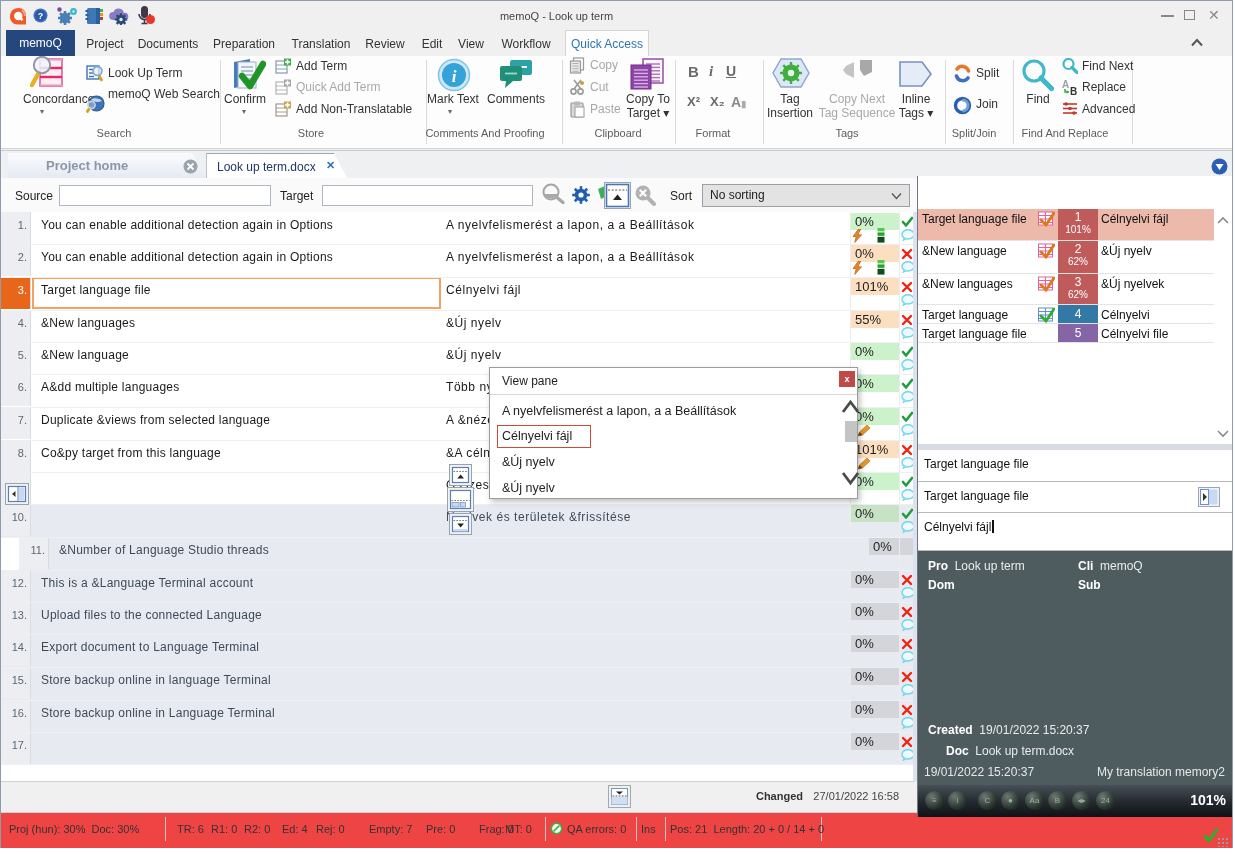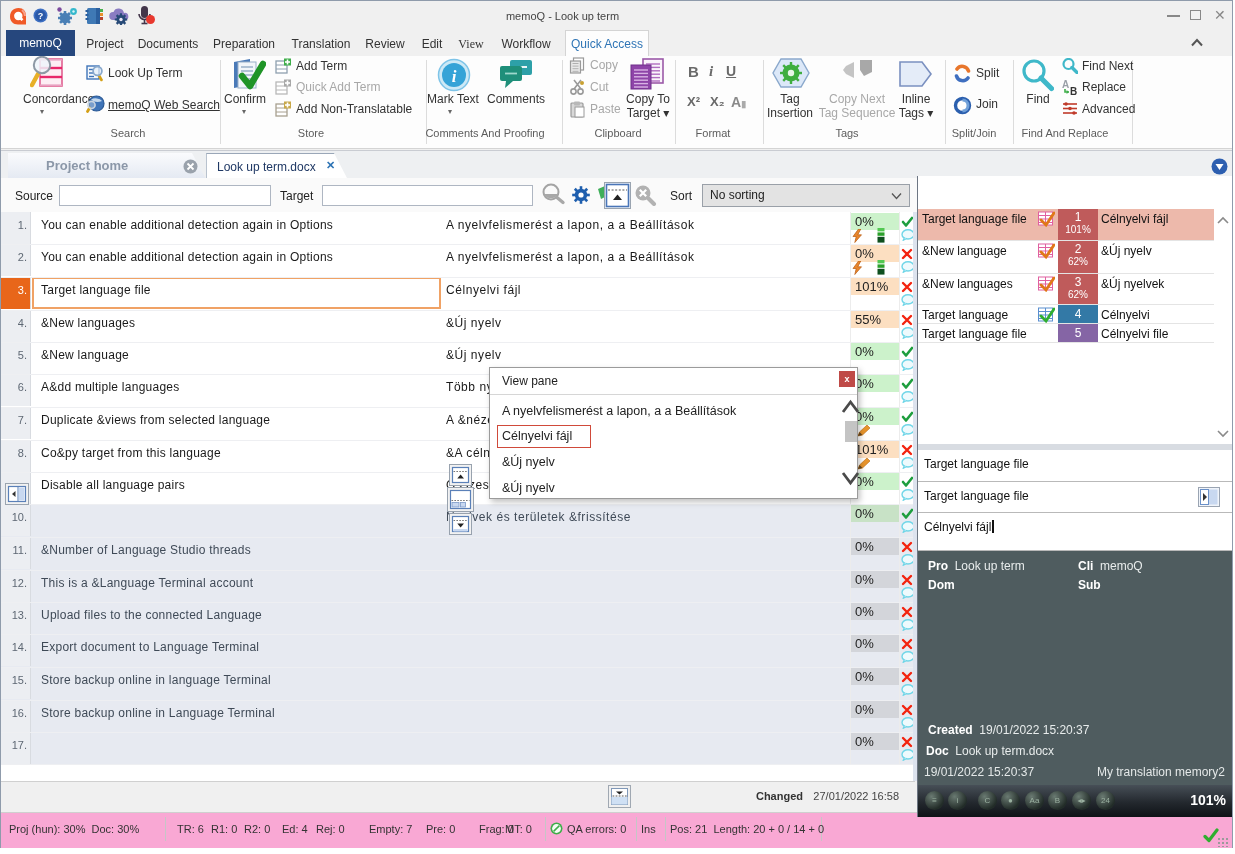--- a/index.html
+++ b/index.html
@@ -1,19 +1,19 @@
 <!DOCTYPE html>
 <html><head><meta charset="utf-8"><title>memoQ</title><style>
 *{margin:0;padding:0;box-sizing:border-box;}
 body{font-family:"Liberation Sans",sans-serif;background:#fff;}
 #app{position:relative;width:1235px;height:854px;overflow:hidden;background:#fff;}
 .abs{position:absolute;}
 #frame{position:absolute;left:0;top:0;width:1233px;height:848px;border:1px solid #8f9bab;background:#f0f0f0;}
 
-#titlebar{left:1px;top:1px;width:1111px;height:29px;background:#f0f0f0;margin-left:6px;}
+#titlebar{left:1px;top:1px;width:1111px;height:29px;background:#f0f0f0;}
 .title-txt{top:9px;width:100%;text-align:center;font-size:11px;color:#444;}
 .winbtn{color:#666;font-size:13px;}
 
 #tabrow{left:1px;top:30px;width:1231px;height:26px;background:#f0f0f0;}
 .rtab{position:absolute;top:3px;height:23px;line-height:23px;font-size:12px;color:#333;text-align:center;}
 .rtab.memoq{background:#26477d;color:#fff;top:0;height:26px;line-height:26px;}
 .rtab.active{background:#fdfdfd;color:#2e74b5;border:1px solid #d4d4d4;border-bottom:none;height:26px;top:0px;line-height:26px;}
 
 #ribbon{left:1px;top:56px;width:1231px;height:93px;background:#fdfdfd;border-bottom:1px solid #d4d4d4;}
 .gsep{position:absolute;top:4px;width:1px;height:84px;background:#dcdcdc;}
@@ -41,21 +41,21 @@
 .row .pct{position:absolute;left:850px;top:1px;width:48px;height:17px;font-size:13px;color:#222;padding:1px 0 0 4px;}
 .rowline{position:absolute;left:0px;width:914px;height:1px;background:#eeeff2;}
 .dim{background:#e7eaf1;}
 .dim .src,.dim .tgt{color:#3f4a57;}
 .pct.green{background:#ccf2cb;}
 .pct.orange{background:#fcdfc1;}
 .pct.dgreen{background:#c8e2c6;}
 .pct.dgray{background:#d3d5da;}
 
 #gridbottom{left:1px;top:781px;width:914px;height:31px;background:#f0f0f0;border-top:1px solid #d0d0d0;}
-#statusbar{left:1px;top:812px;width:1231px;height:36px;background:#f9a8d4;border-top:1px solid #cfcfcf;font-size:11px;color:#333;}
+#statusbar{left:1px;top:812px;width:1231px;height:36px;background:#ef4444;border-top:1px solid #cfcfcf;font-size:11px;color:#333;}
 .ssep{position:absolute;top:4px;width:1px;height:24px;background:#c6c6c6;}
 .sitem{position:absolute;top:10px;font-size:11px;color:#333;white-space:nowrap;}
 
 #rightpanel{left:917px;top:176px;width:315px;height:641px;background:#fff;border-left:1px solid #6d7683;}
 #trheader{position:absolute;left:0;top:0;width:314px;height:31px;background:#f1f1f1;border-bottom:1px solid #c6c9ce;}
 #trheader span{position:absolute;left:33px;top:9px;font-size:12px;color:#222;}
 .trrow{position:absolute;left:0;width:298px;background:#fff;border-bottom:1px solid #e4e4e4;}
 .trrow .s{position:absolute;left:4px;top:3px;font-size:12px;color:#111;}
 .trrow .t{position:absolute;left:183px;top:3px;font-size:12px;color:#111;}
 .trnum{position:absolute;left:140px;top:0;width:40px;height:100%;color:#fff;text-align:center;font-size:12px;}
@@ -140,37 +140,37 @@
       <circle cx="12.5" cy="13.5" r="4.5" fill="#e8382e"></circle>
     </svg>
 <div class="abs" id="tabrow">
       <div class="rtab memoq" style="left:5px;width:69px;">memoQ</div>
       <div class="rtab " style="left:80px;width:48px;">Project</div>
       <div class="rtab " style="left:136px;width:62px;">Documents</div>
       <div class="rtab " style="left:208px;width:70px;">Preparation</div>
       <div class="rtab " style="left:288px;width:64px;">Translation</div>
       <div class="rtab " style="left:362px;width:44px;">Review</div>
       <div class="rtab " style="left:418px;width:26px;">Edit</div>
-      <div class="rtab " style="left:456px;width:28px;font-family:Liberation Serif, serif;">View</div>
+      <div class="rtab " style="left:456px;width:28px;">View</div>
       <div class="rtab " style="left:498px;width:54px;">Workflow</div>
       <div class="rtab active" style="left:564px;width:84px;">Quick Access</div>
       <svg class="abs" style="left:1189px;top:8px" width="14" height="9" viewBox="0 0 14 9">
         <path d="M2 7.5 L7 2 L12 7.5" fill="none" stroke="#555" stroke-width="2"></path>
       </svg>
     </div>
 <div class="abs" id="ribbon">
       <div class="gsep" style="left:219px"></div>
       <div class="gsep" style="left:425px"></div>
       <div class="gsep" style="left:561px"></div>
       <div class="gsep" style="left:674px"></div>
       <div class="gsep" style="left:762px"></div>
       <div class="gsep" style="left:944px"></div>
       <div class="gsep" style="left:1012px"></div>
       <div class="gsep" style="left:1131px"></div>
-      <div class="glabel" style="left:37px;width:180px;">Search</div>
+      <div class="glabel" style="left:23px;width:180px;">Search</div>
       <div class="glabel" style="left:220px;width:180px;">Store</div>
       <div class="glabel" style="left:394px;width:180px;">Comments And Proofing</div>
       <div class="glabel" style="left:527px;width:180px;">Clipboard</div>
       <div class="glabel" style="left:622px;width:180px;">Format</div>
       <div class="glabel" style="left:756px;width:180px;">Tags</div>
       <div class="glabel" style="left:883px;width:180px;">Split/Join</div>
       <div class="glabel" style="left:974px;width:180px;">Find And Replace</div>
     </div>
 <svg class="abs" style="left:30px;top:56px" width="34" height="33" viewBox="0 0 34 33">
       <rect x="10" y="3" width="22" height="27" fill="#fdeef4" stroke="#e06090" stroke-width="1.6"></rect>
@@ -192,21 +192,21 @@
       <circle cx="11.5" cy="7" r="4.4" fill="rgba(230,240,250,.7)" stroke="#88a8cc" stroke-width="1.8"></circle>
     </svg>
     <div class="abs smtxt" style="left:108px;top:66px;">Look Up Term</div>
     <svg class="abs" style="left:86px;top:95px" width="19" height="19" viewBox="0 0 19 19">
       <circle cx="10.5" cy="8.5" r="7.5" fill="#3f74b8"></circle>
       <path d="M5 4.5 a7.5 5.5 0 0 1 11 1.5 a9 7 0 0 1 -11 -1.5 Z" fill="#c4d8ec"></path>
       <circle cx="10.5" cy="8.5" r="7.5" fill="none" stroke="#2b5a96" stroke-width="1.2"></circle>
       <line x1="3.5" y1="13" x2="1.5" y2="16.5" stroke="#d4a017" stroke-width="2.8" stroke-linecap="round"></line>
       <circle cx="5.5" cy="10" r="3.6" fill="rgba(255,255,255,.3)" stroke="#c8d4e0" stroke-width="1.6"></circle>
     </svg>
-    <div class="abs smtxt" style="left:108px;top:98px;text-decoration:underline;">memoQ Web Search</div>
+    <div class="abs smtxt" style="left:108px;top:87px;">memoQ Web Search</div>
     <svg class="abs" style="left:230px;top:58px" width="36" height="38" viewBox="0 0 36 38">
       <path d="M4 4 L20 1 L20 27 L4 30 Z" fill="#4a7ab8"></path>
       <rect x="8" y="4" width="18" height="26" fill="#f2f6fa" stroke="#9ab0c8" stroke-width="1"></rect>
       <line x1="11" y1="9" x2="23" y2="9" stroke="#9fb6cc" stroke-width="1.6"></line>
       <line x1="11" y1="13" x2="23" y2="13" stroke="#9fb6cc" stroke-width="1.6"></line>
       <line x1="11" y1="17" x2="23" y2="17" stroke="#9fb6cc" stroke-width="1.6"></line>
       <line x1="11" y1="21" x2="23" y2="21" stroke="#9fb6cc" stroke-width="1.6"></line>
       <path d="M12 18 L20 28 L33 6" fill="none" stroke="#1f9427" stroke-width="6.5" stroke-linecap="round" stroke-linejoin="round"></path>
     </svg>
     <div class="abs smtxt" style="left:217px;top:92px;width:56px;text-align:center;">Confirm</div>
@@ -542,21 +542,20 @@
           <ellipse cx="7" cy="5.4" rx="6" ry="4.6" fill="#eefafd" stroke="#70d6e8" stroke-width="1.4"></ellipse>
           <path d="M3.5 8.5 L2 11.5 L6 9.3" fill="#d8f2f8" stroke="#70d6e8" stroke-width="1.1" stroke-linejoin="round"></path>
         </svg>
         <svg class="abs" style="left:856px;top:17px" width="14" height="13" viewBox="0 0 14 13">
           <path d="M1 12 L2.5 8 L10 1 L13 4 L5.5 11 Z" fill="#e8952c" stroke="#b86a10" stroke-width="0.6"></path>
           <path d="M1 12 L2.5 8 L5.5 11 Z" fill="#6a4a20"></path>
         </svg>
       </div>
       <div class="row" style="top:260px;height:32px;">
         <div class="num" style=""></div>
-        <div class="src">Disable all language pairs</div>
         <div class="tgt">Összes</div>
         <div class="pct green">0%</div>
         <svg class="abs" style="position:absolute;left:900px;top:4px" width="13" height="12" viewBox="0 0 13 12">
           <path d="M2 6 L5 9.5 L11 2" fill="none" stroke="#1e9e3e" stroke-width="2.6" stroke-linecap="round" stroke-linejoin="round"></path>
         </svg>
         <svg class="abs" style="left:900px;top:17px" width="14" height="13" viewBox="0 0 14 13">
           <ellipse cx="7" cy="5.4" rx="6" ry="4.6" fill="#eefafd" stroke="#70d6e8" stroke-width="1.4"></ellipse>
           <path d="M3.5 8.5 L2 11.5 L6 9.3" fill="#d8f2f8" stroke="#70d6e8" stroke-width="1.1" stroke-linejoin="round"></path>
         </svg>
       </div>
@@ -565,21 +564,21 @@
         <div class="tgt">Nyelvek és területek &amp;frissítése</div>
         <div class="pct dgreen">0%</div>
         <svg class="abs" style="position:absolute;left:900px;top:4px" width="13" height="12" viewBox="0 0 13 12">
           <path d="M2 6 L5 9.5 L11 2" fill="none" stroke="#1e9e3e" stroke-width="2.6" stroke-linecap="round" stroke-linejoin="round"></path>
         </svg>
         <svg class="abs" style="left:900px;top:17px" width="14" height="13" viewBox="0 0 14 13">
           <ellipse cx="7" cy="5.4" rx="6" ry="4.6" fill="#eefafd" stroke="#70d6e8" stroke-width="1.4"></ellipse>
           <path d="M3.5 8.5 L2 11.5 L6 9.3" fill="#d8f2f8" stroke="#70d6e8" stroke-width="1.1" stroke-linejoin="round"></path>
         </svg>
       </div>
-      <div class="row dim" style="top:325px;height:33px;">
+      <div class="row dim" style="top:325px;height:33px;margin-left:18px;">
         <div class="num" style="">11.</div>
         <div class="src">&amp;Number of Language Studio threads</div>
         <div class="pct dgray">0%</div>
         <svg class="abs" style="position:absolute;left:900px;top:4px" width="13" height="12" viewBox="0 0 13 12">
           <path d="M2 2 L10 10 M10 2 L2 10" fill="none" stroke="#f3230f" stroke-width="2.4" stroke-linecap="round"></path>
         </svg>
         <svg class="abs" style="left:900px;top:17px" width="14" height="13" viewBox="0 0 14 13">
           <ellipse cx="7" cy="5.4" rx="6" ry="4.6" fill="#eefafd" stroke="#70d6e8" stroke-width="1.4"></ellipse>
           <path d="M3.5 8.5 L2 11.5 L6 9.3" fill="#d8f2f8" stroke="#70d6e8" stroke-width="1.1" stroke-linejoin="round"></path>
         </svg>
@@ -799,21 +798,21 @@
         <rect x="11" y="2.5" width="8.5" height="15" fill="#c8d8f0"></rect>
         <path d="M5 6 L9 10 L5 14 Z" fill="#333"></path>
       </svg>
       <div class="cmpbox" style="top:337px;height:38px;">Célnyelvi fájl<span style="display:inline-block;width:1.6px;height:13px;background:#111;vertical-align:-2px;margin-left:1px;"></span></div>
       <div id="darkpanel">
         <div class="abs" style="left:10px;top:8px;"><span class="dp-lab">Pro</span>&nbsp;&nbsp;<span class="dp-val">Look up term</span></div>
         <div class="abs" style="left:160px;top:8px;"><span class="dp-lab">Cli</span>&nbsp;&nbsp;<span class="dp-val">memoQ</span></div>
         <div class="abs" style="left:10px;top:27px;"><span class="dp-lab">Dom</span></div>
         <div class="abs" style="left:160px;top:27px;"><span class="dp-lab">Sub</span></div>
         <div class="abs" style="left:10px;top:172px;"><span class="dp-lab">Created</span>&nbsp;&nbsp;<span class="dp-val">19/01/2022 15:20:37</span></div>
-        <div class="abs" style="left:8px;top:193px;"><span class="dp-lab">Doc</span>&nbsp;&nbsp;<span class="dp-val">Look up term.docx</span></div>
+        <div class="abs" style="left:28px;top:193px;"><span class="dp-lab">Doc</span>&nbsp;&nbsp;<span class="dp-val">Look up term.docx</span></div>
         <div class="abs" style="left:6px;top:214px;color:#e4e8e8;">19/01/2022 15:20:37</div>
         <div class="abs" style="right:7px;top:214px;color:#e4e8e8;">My translation memory2</div>
       </div>
       <div id="darkbar">
         <div class="abs" style="left:7px;top:6px;width:19px;height:19px;border-radius:50%;background:radial-gradient(circle at 35% 30%,#6a7a72,#222c28 70%);color:#9ab0a0;font-size:8px;text-align:center;line-height:19px;">≡</div>
         <div class="abs" style="left:30px;top:6px;width:19px;height:19px;border-radius:50%;background:radial-gradient(circle at 35% 30%,#6a7a72,#222c28 70%);color:#9ab0a0;font-size:8px;text-align:center;line-height:19px;">i</div>
         <div class="abs" style="left:60px;top:6px;width:19px;height:19px;border-radius:50%;background:radial-gradient(circle at 35% 30%,#6a7a72,#222c28 70%);color:#9ab0a0;font-size:8px;text-align:center;line-height:19px;">C</div>
         <div class="abs" style="left:83px;top:6px;width:19px;height:19px;border-radius:50%;background:radial-gradient(circle at 35% 30%,#6a7a72,#222c28 70%);color:#9ab0a0;font-size:8px;text-align:center;line-height:19px;">●</div>
         <div class="abs" style="left:107px;top:6px;width:19px;height:19px;border-radius:50%;background:radial-gradient(circle at 35% 30%,#6a7a72,#222c28 70%);color:#9ab0a0;font-size:8px;text-align:center;line-height:19px;">Aa</div>
         <div class="abs" style="left:130px;top:6px;width:19px;height:19px;border-radius:50%;background:radial-gradient(circle at 35% 30%,#6a7a72,#222c28 70%);color:#9ab0a0;font-size:8px;text-align:center;line-height:19px;">B</div>

